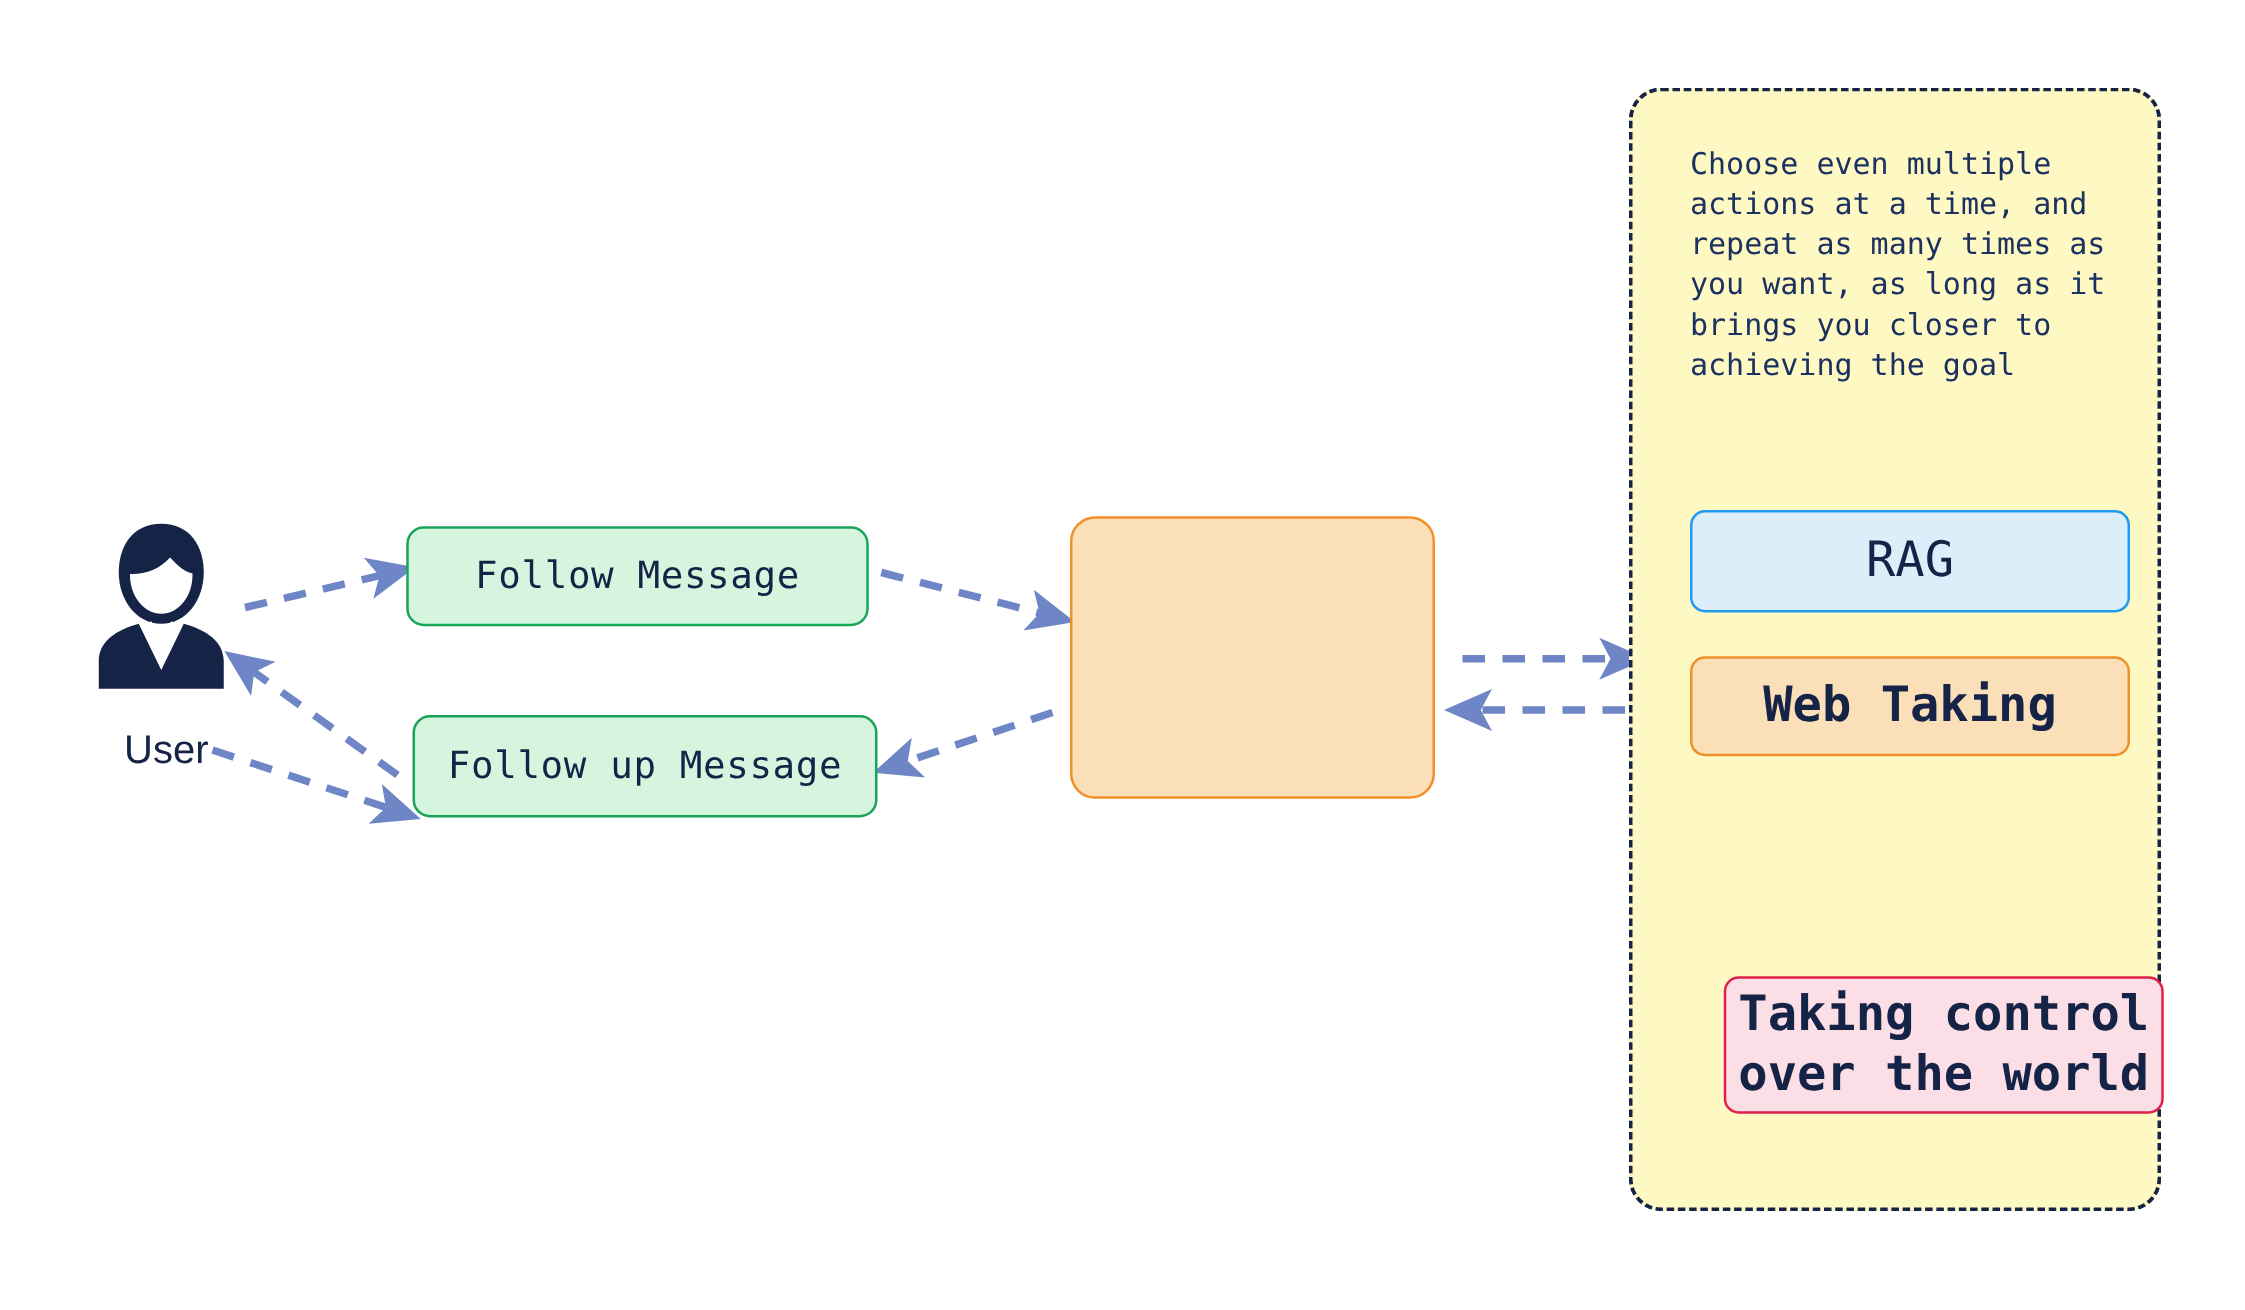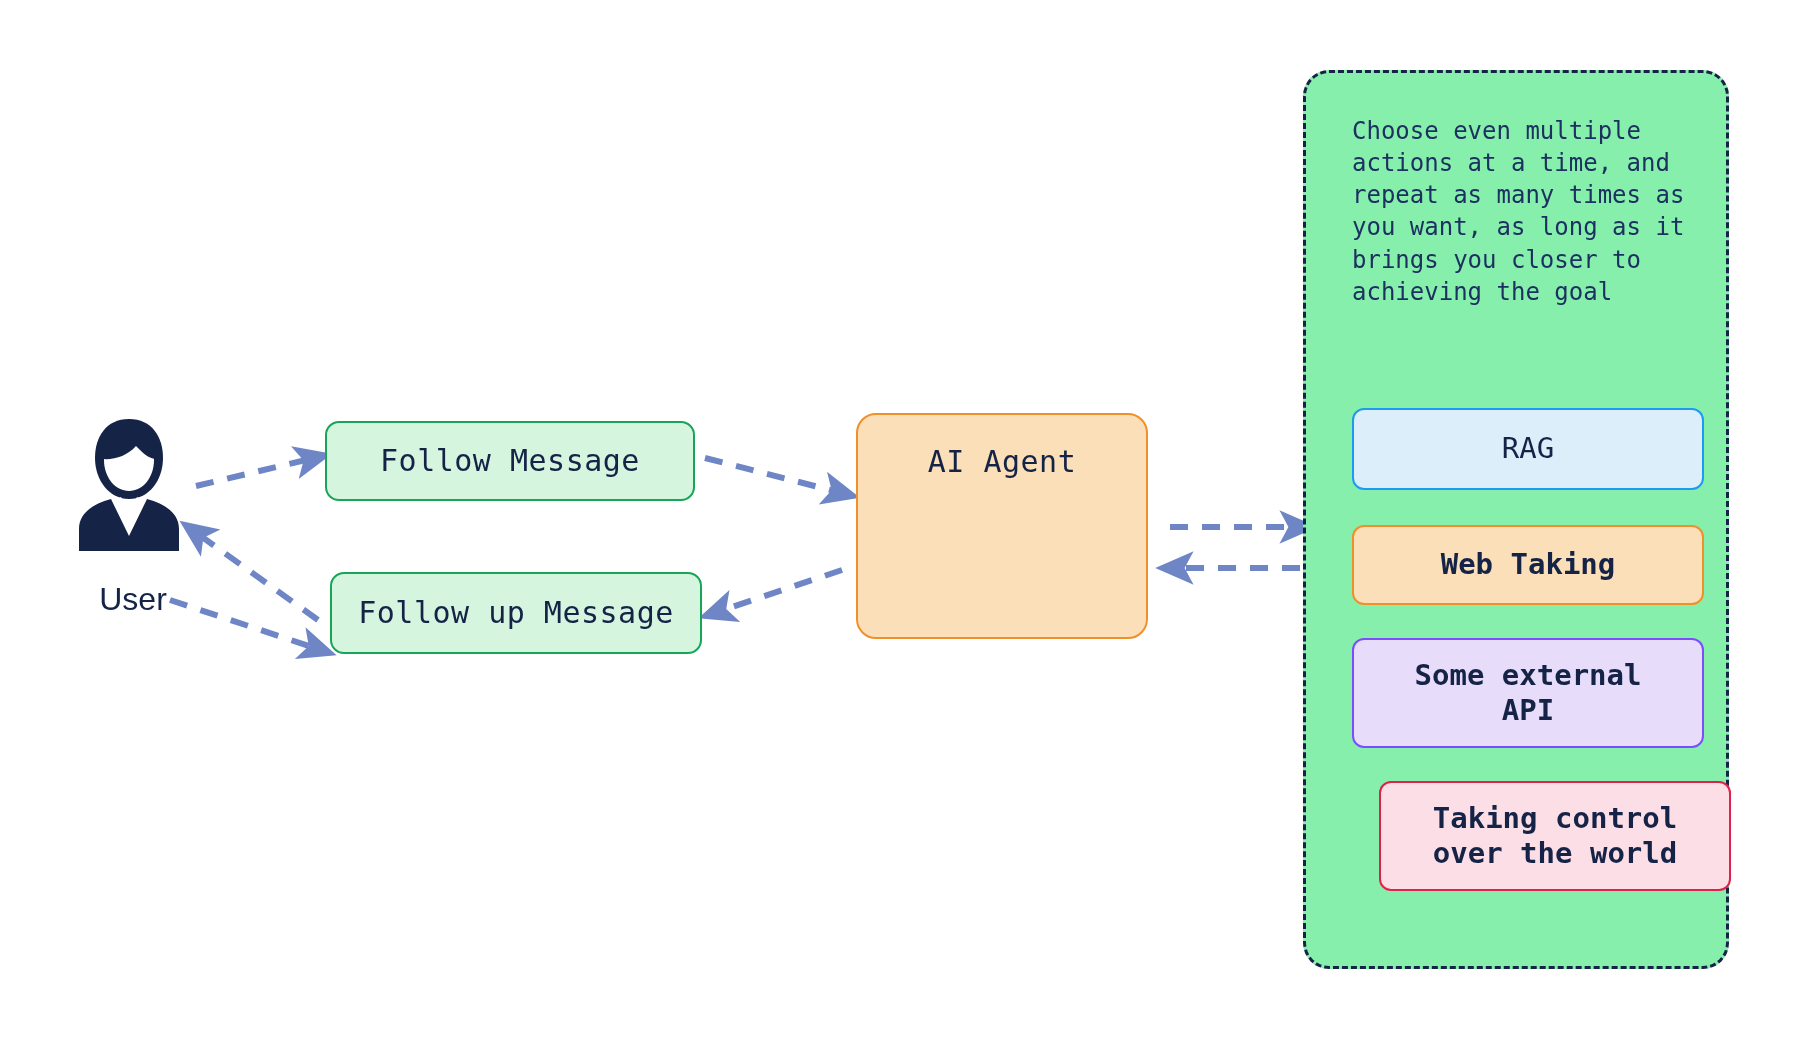--- a/index.html
+++ b/index.html
@@ -102,21 +102,21 @@
     text-align: center;
   }
 
   
   #actions-panel {
     position: absolute;
     left: 1303px;
     top: 70px;
     width: 426px;
     height: 899px;
-    background: #86efac;
+    background: #fef9c3;
     border: 3px dashed #152347;
     border-radius: 26px;
     box-sizing: border-box;
   }
   #actions-note {
     position: absolute;
     left: 46px;
     top: 42px;
     width: 350px;
     font-size: 24px;
@@ -132,21 +132,21 @@
     left: 46px;
     width: 352px;
     box-sizing: border-box;
     display: flex;
     align-items: center;
     justify-content: center;
     text-align: center;
     border-radius: 12px;
     color: #152347;
     font-family: "DejaVu Sans Mono", monospace;
-    font-size: 29px;
+    font-size: 39px;
     line-height: 1.22;
     white-space: pre-line;
   }
   #action-rag {
     top: 335px; height: 82px;
     background: #ddeefb;
     border: 2.5px solid #1e9bf0;
   }
   #action-web-search {
     top: 452px; height: 80px;
@@ -217,33 +217,30 @@
   <path d="M40,86 L56,118 L72,86 L64,82 L56,96 L48,82 Z" fill="#ffffff"></path>
 </svg>
 
 <div id="user-label">User</div>
 
 <div class="node msg-box" id="input-message">Follow Message</div>
 
 <div class="node msg-box" id="follow-up-message">Follow up Message</div>
 
 <div class="node" id="ai-agent">
-  <div id="ai-agent-label">AI Agent</div>
 </div>
 
 <div id="actions-panel">
   <div id="actions-note">Choose even multiple
 actions at a time, and
 repeat as many times as
 you want, as long as it
 brings you closer to
 achieving the goal</div>
 
   <div class="action-box" id="action-rag">RAG</div>
 
   <div class="action-box" id="action-web-search">Web Taking</div>
 
-  <div class="action-box" id="action-external-api">Some external
-API</div>
 
   <div class="action-box" id="action-taking-control">Taking control
 over the world</div>
 </div>
 
 </body></html>

